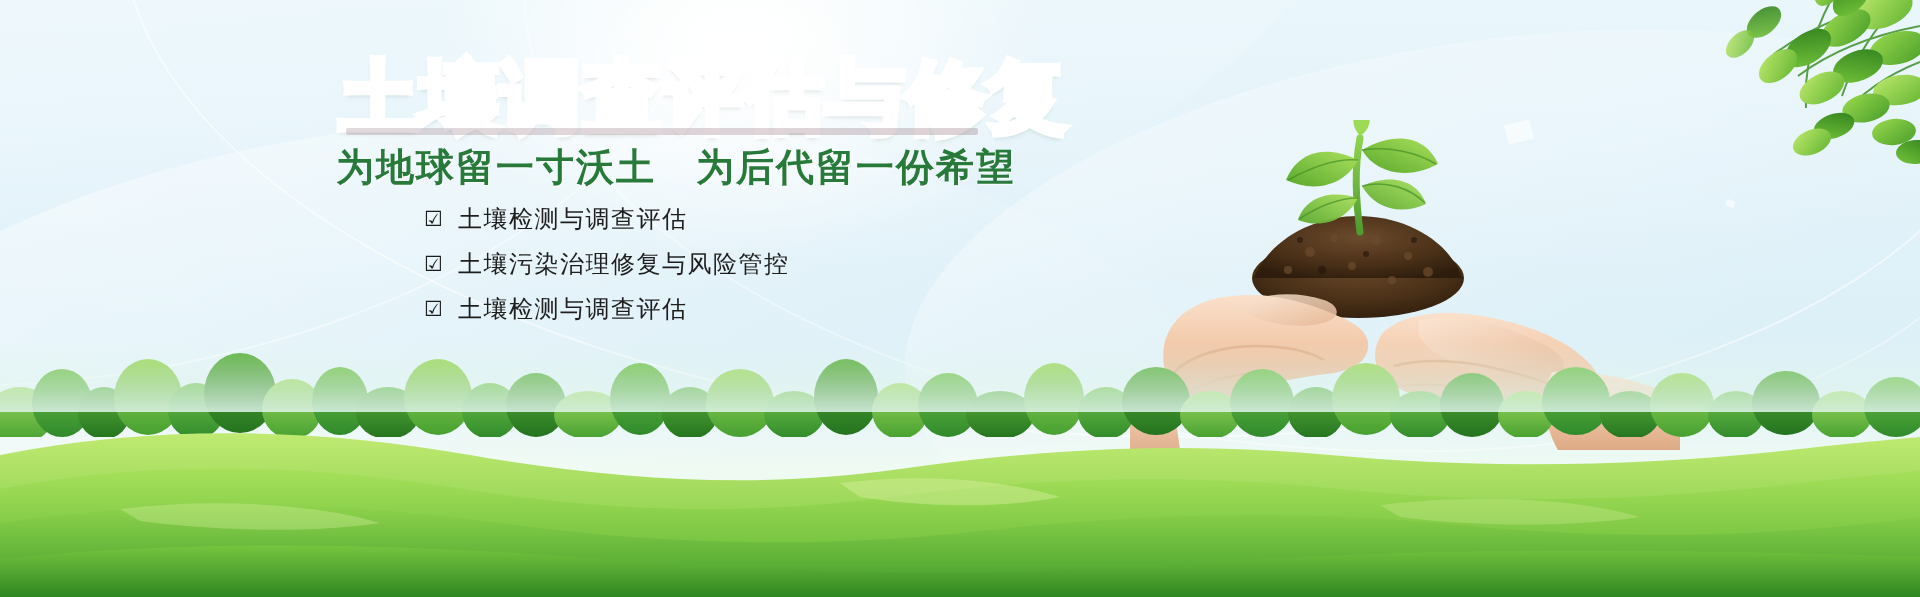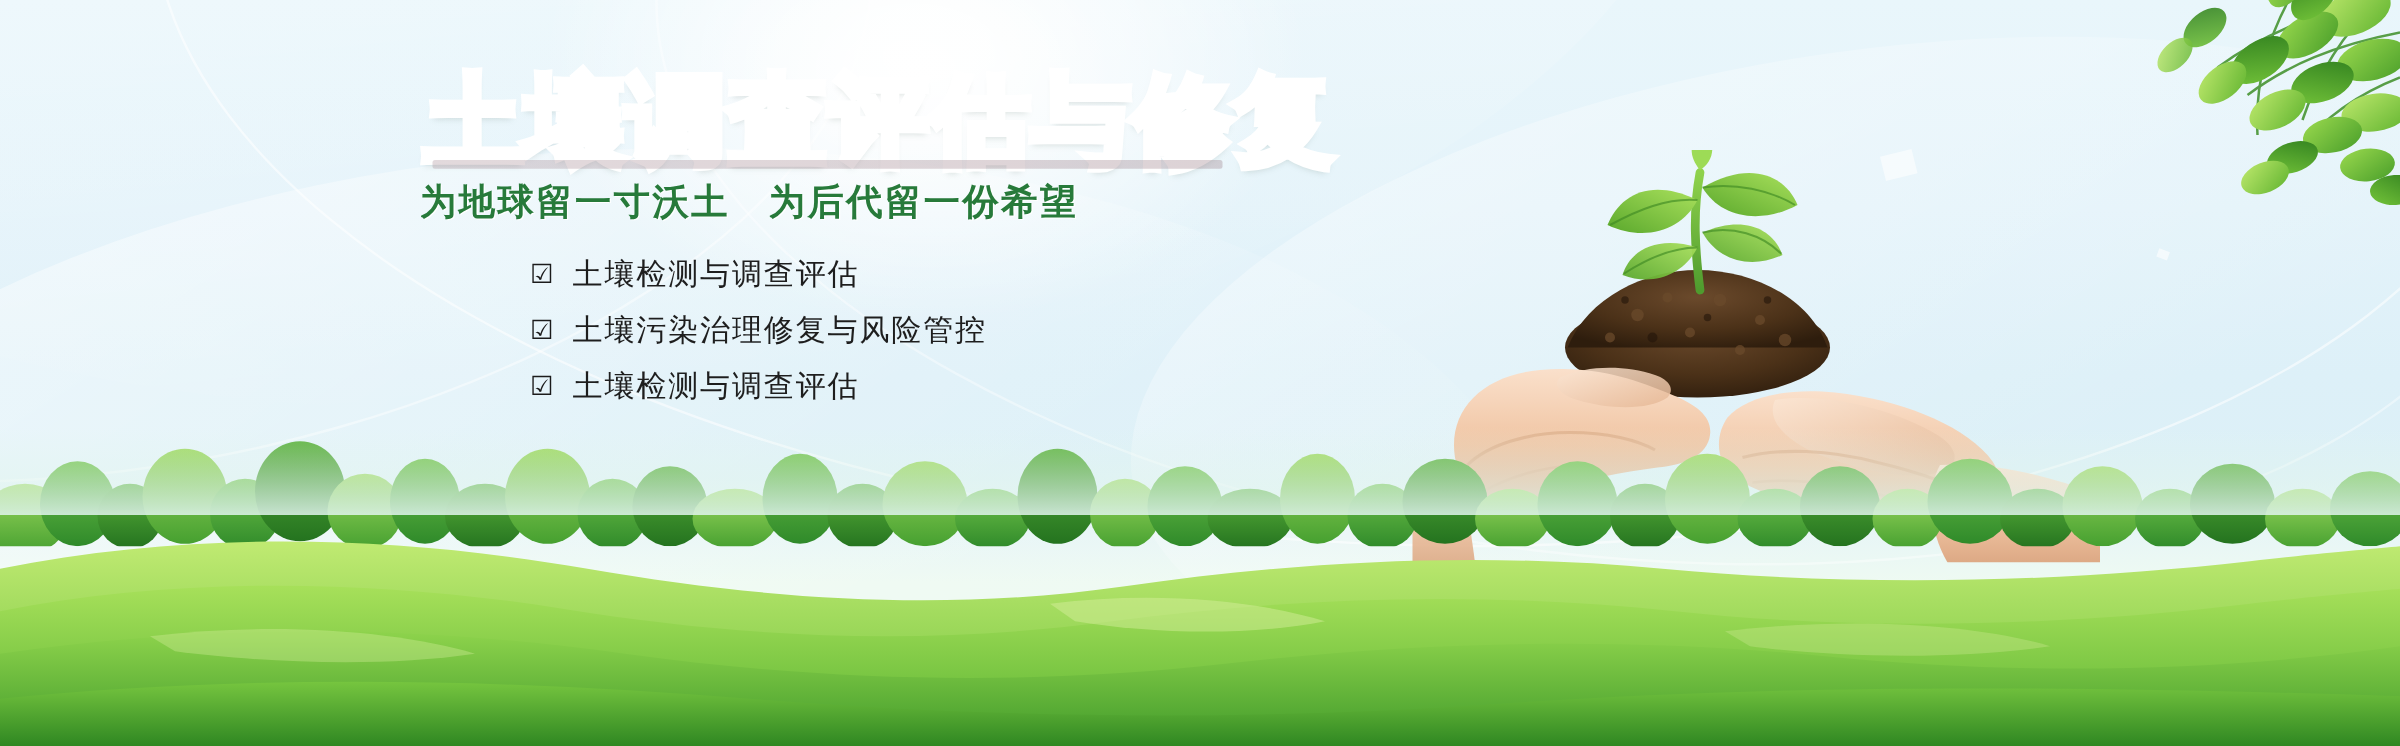--- a/index.html
+++ b/index.html
@@ -77,21 +77,21 @@
     text-shadow:0 4px 5px rgba(120,140,130,.28);
   }
   .title-underline{
     position:absolute;left:346px;top:128px;width:632px;height:7px;
     background:linear-gradient(90deg,rgba(160,130,140,.55),rgba(150,120,130,.6));
     border-radius:2px;opacity:.55;
   }
 
   .subtitle{
     position:absolute;left:336px;top:142px;
-    font-size:29px;font-weight:bold;color:#277a3a;
+    font-size:38px;font-weight:bold;color:#277a3a;
     font-family:"DejaVu Sans","Liberation Sans",sans-serif;
     letter-spacing:2px;white-space:nowrap;
     text-shadow:1px 1px 0 rgba(255,255,255,.9);
   }
 
   .bullets{position:absolute;left:424px;top:202px;}
   .bullet{
     display:flex;align-items:center;
     height:34px;margin-bottom:11px;
   }

